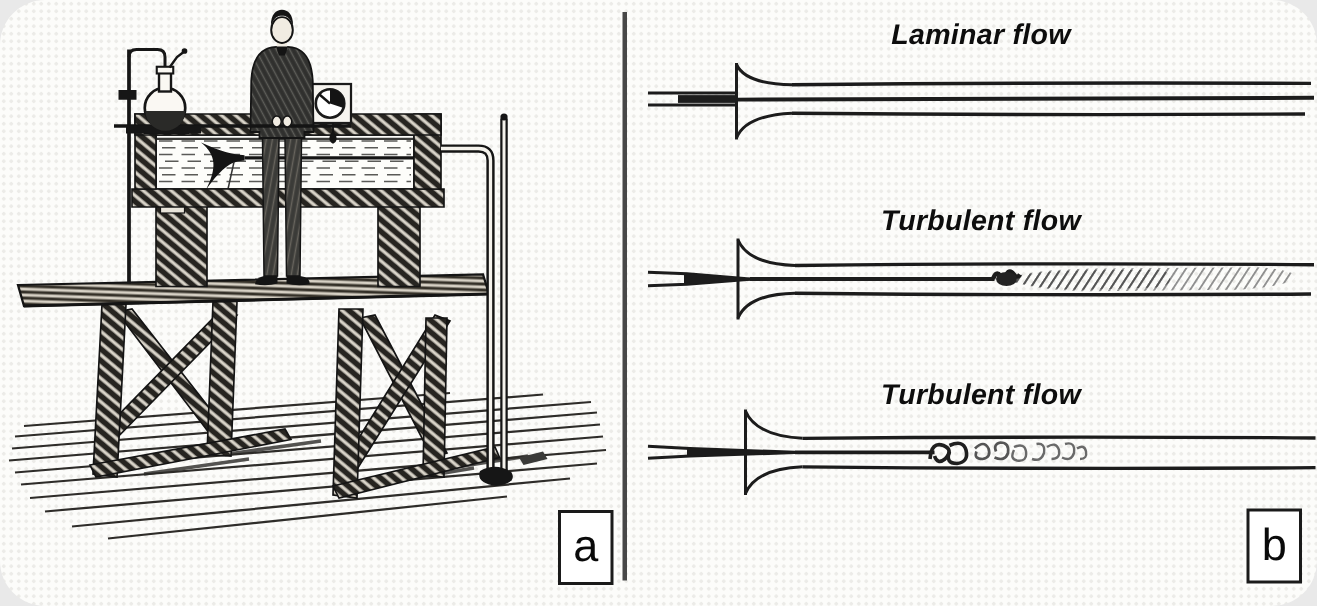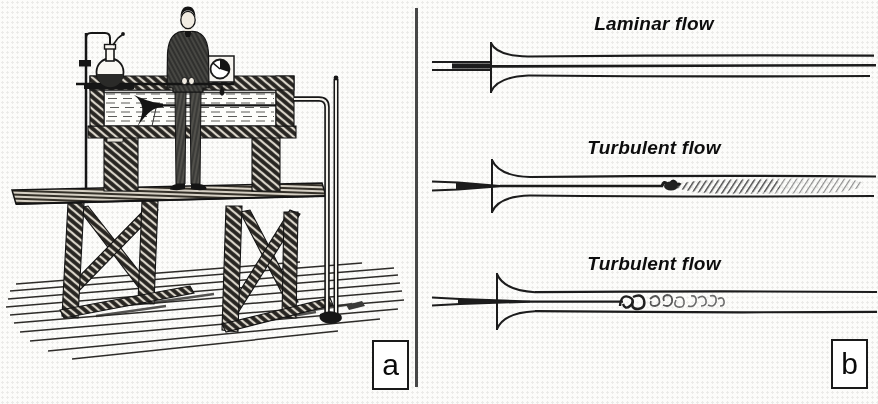--- a/index.html
+++ b/index.html
@@ -2,20 +2,21 @@
 <html><head>
 <meta charset="utf-8">
 <style>
   html,body{margin:0;padding:0;background:#e9e9e9;}
   .stage{
     position:relative;width:878px;height:404px;overflow:hidden;
     background:#fcfcfa;
     background-image:radial-gradient(circle, rgba(150,148,138,.16) 1px, transparent 1.3px);
     background-size:5px 5px;
     font-family:"Liberation Sans",sans-serif;
+    border-radius:30px;
   }
   .engraving{position:absolute;left:0;top:0;}
   .divider{position:absolute;left:415px;top:8px;width:2.5px;height:379px;background:#474747;}
   .flow-title{
     position:absolute;left:430px;width:448px;text-align:center;
     font-style:italic;font-weight:bold;font-size:19px;line-height:22px;
     color:#0d0d0d;letter-spacing:.2px;
   }
   .t1{top:13px;} .t2{top:137px;} .t3{top:253px;}
   .tube{position:absolute;left:430px;}

